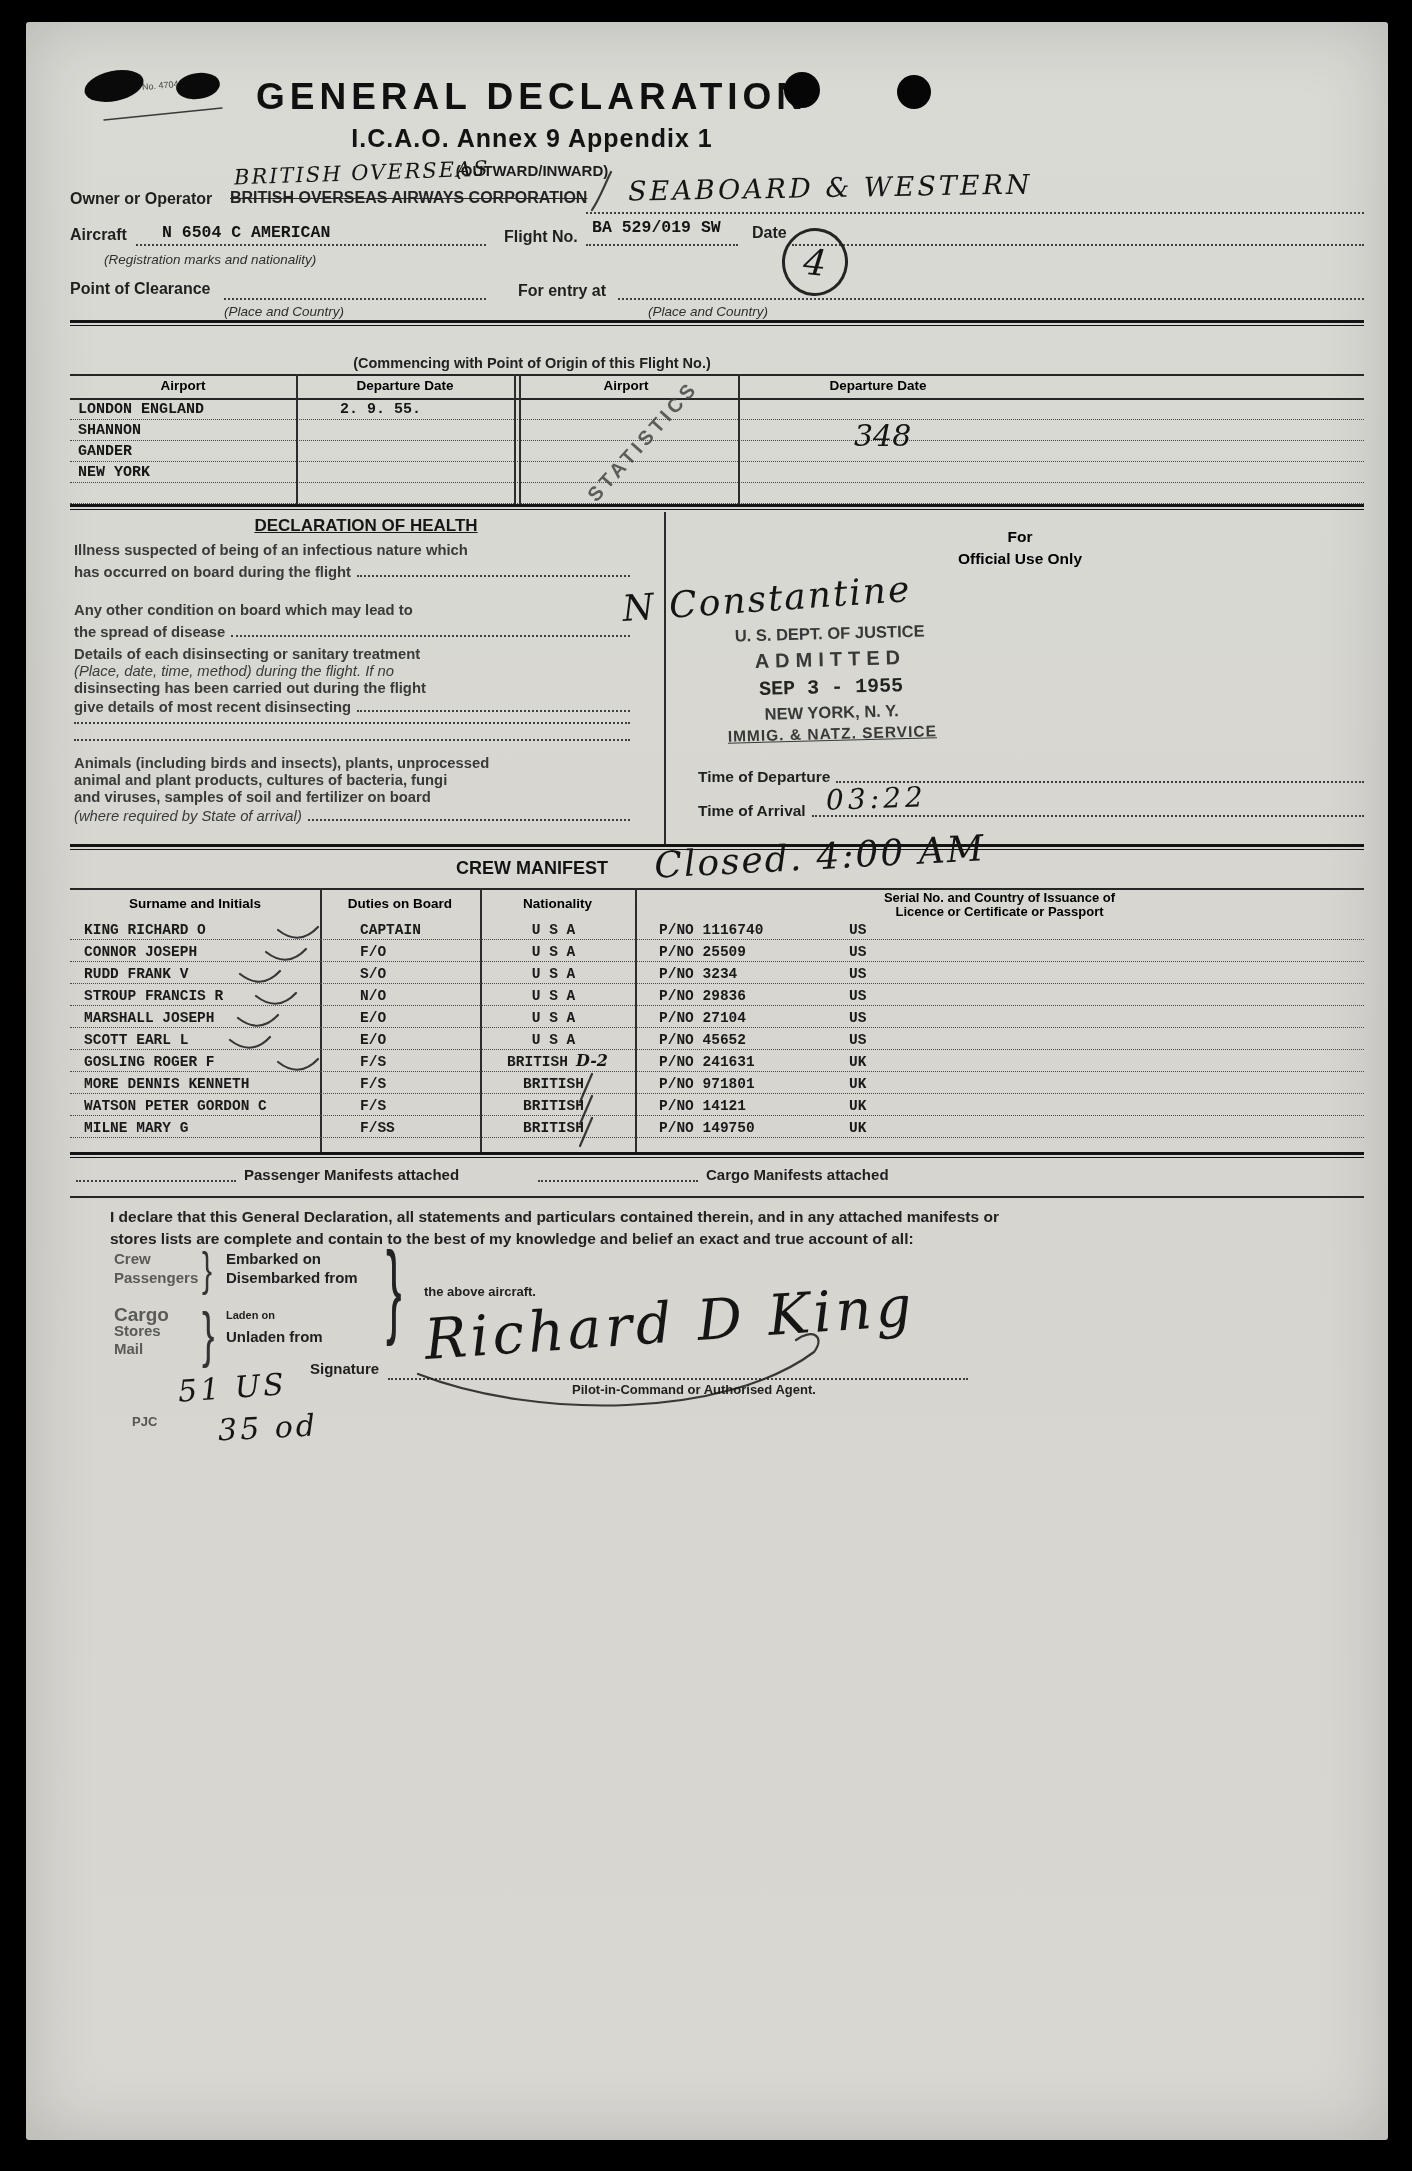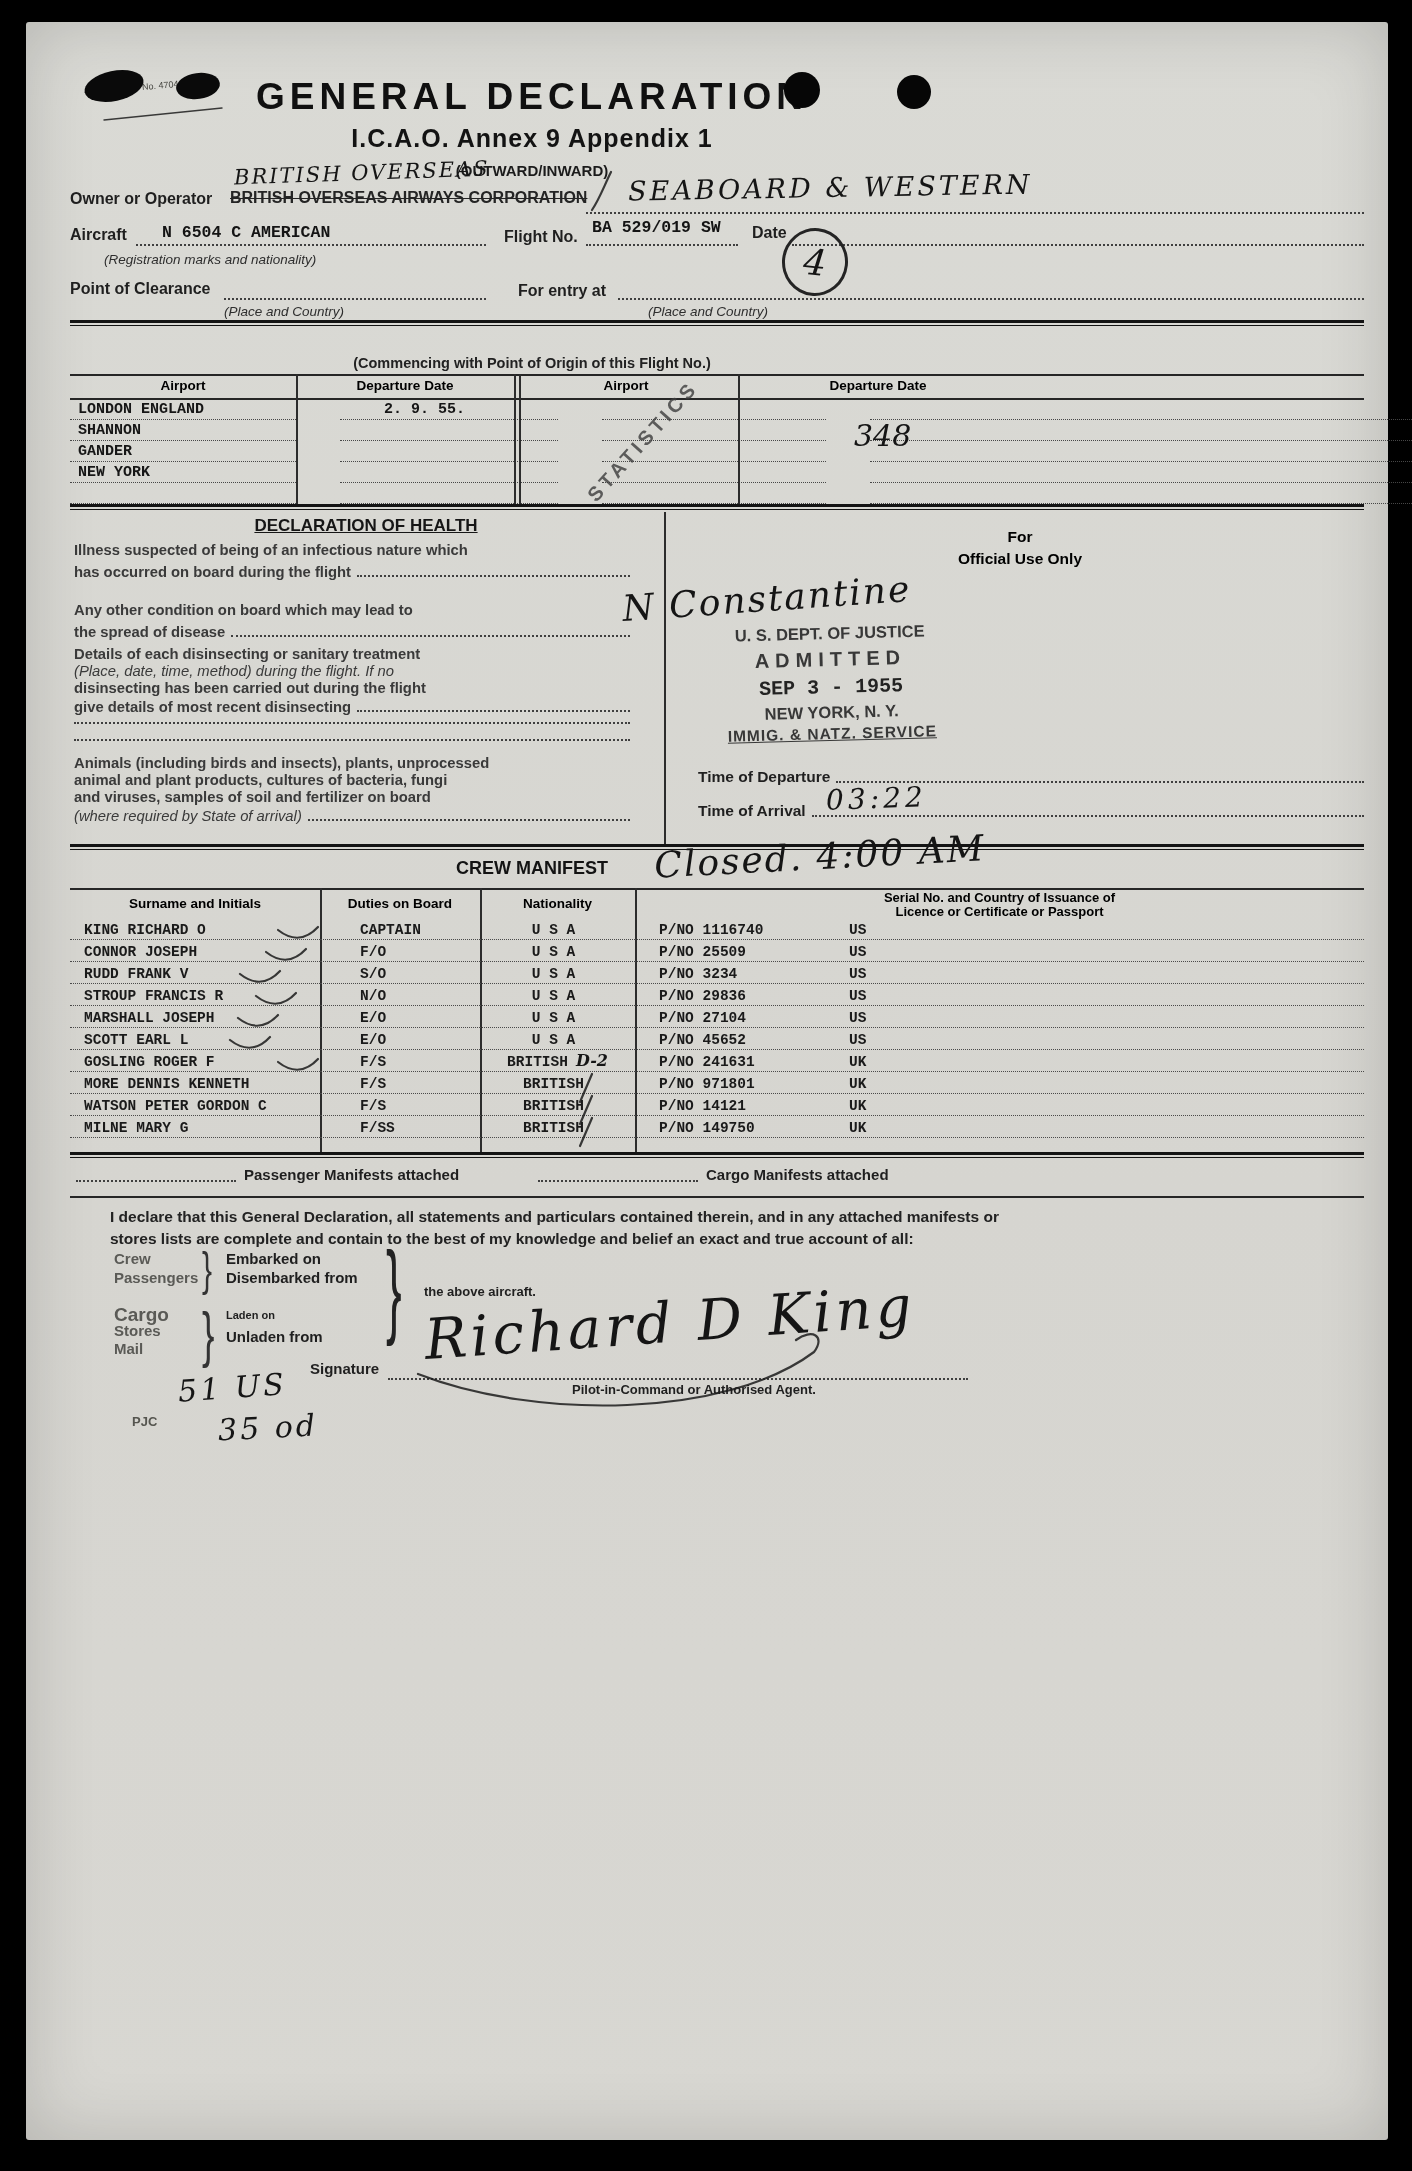--- a/index.html
+++ b/index.html
@@ -19,21 +19,21 @@
   .tp{font-family:"Liberation Mono","DejaVu Sans Mono",monospace;font-weight:700;color:#141414;}
   .hd{font-family:"DejaVu Serif",serif;font-style:italic;color:#151515;}
   .ph{position:absolute;font-weight:700;font-size:14.8px;color:#3a3a3a;white-space:nowrap;}
   .dots{border-bottom:2px dotted #3f3f3f;height:0;}
   .lead{position:absolute;display:flex;align-items:flex-end;}
   .lead .dots{flex:1;margin:0 0 3px 6px;}
   .rl{position:absolute;height:2px;border-top:3px solid #141414;border-bottom:1px solid #141414;}
   .hl{position:absolute;height:1.5px;background:#262626;}
   .vl{position:absolute;width:1.5px;background:#2c2c2c;}
   .ctr{text-align:center;}
-  .irow{position:absolute;left:44px;width:1294px;height:21px;display:grid;grid-template-columns:226px 218px 224px 626px;gap:44px;}
+  .irow{position:absolute;left:44px;width:1294px;height:21px;display:grid;grid-template-columns:226px 218px 224px 626px;}
   .ic{border-bottom:1.6px dotted #474747;display:flex;align-items:flex-end;padding:0 0 1px 8px;
       font-family:"Liberation Mono","DejaVu Sans Mono",monospace;font-weight:700;font-size:15px;color:#161616;}
   .ic.c2{padding-left:44px;}
   .crow{position:absolute;left:44px;width:1294px;height:22px;display:grid;grid-template-columns:250px 160px 155px 729px;}
   .cc{border-bottom:1.6px dotted #4a4a4a;display:flex;align-items:flex-end;padding-bottom:1px;
       font-family:"Liberation Mono","DejaVu Sans Mono",monospace;font-weight:700;font-size:14.5px;color:#1a1a1a;white-space:nowrap;}
   .cc.name{padding-left:14px;}
   .cc.duty{padding-left:40px;}
   .cc.nat{justify-content:center;}
   .cc.ser{padding-left:24px;}

